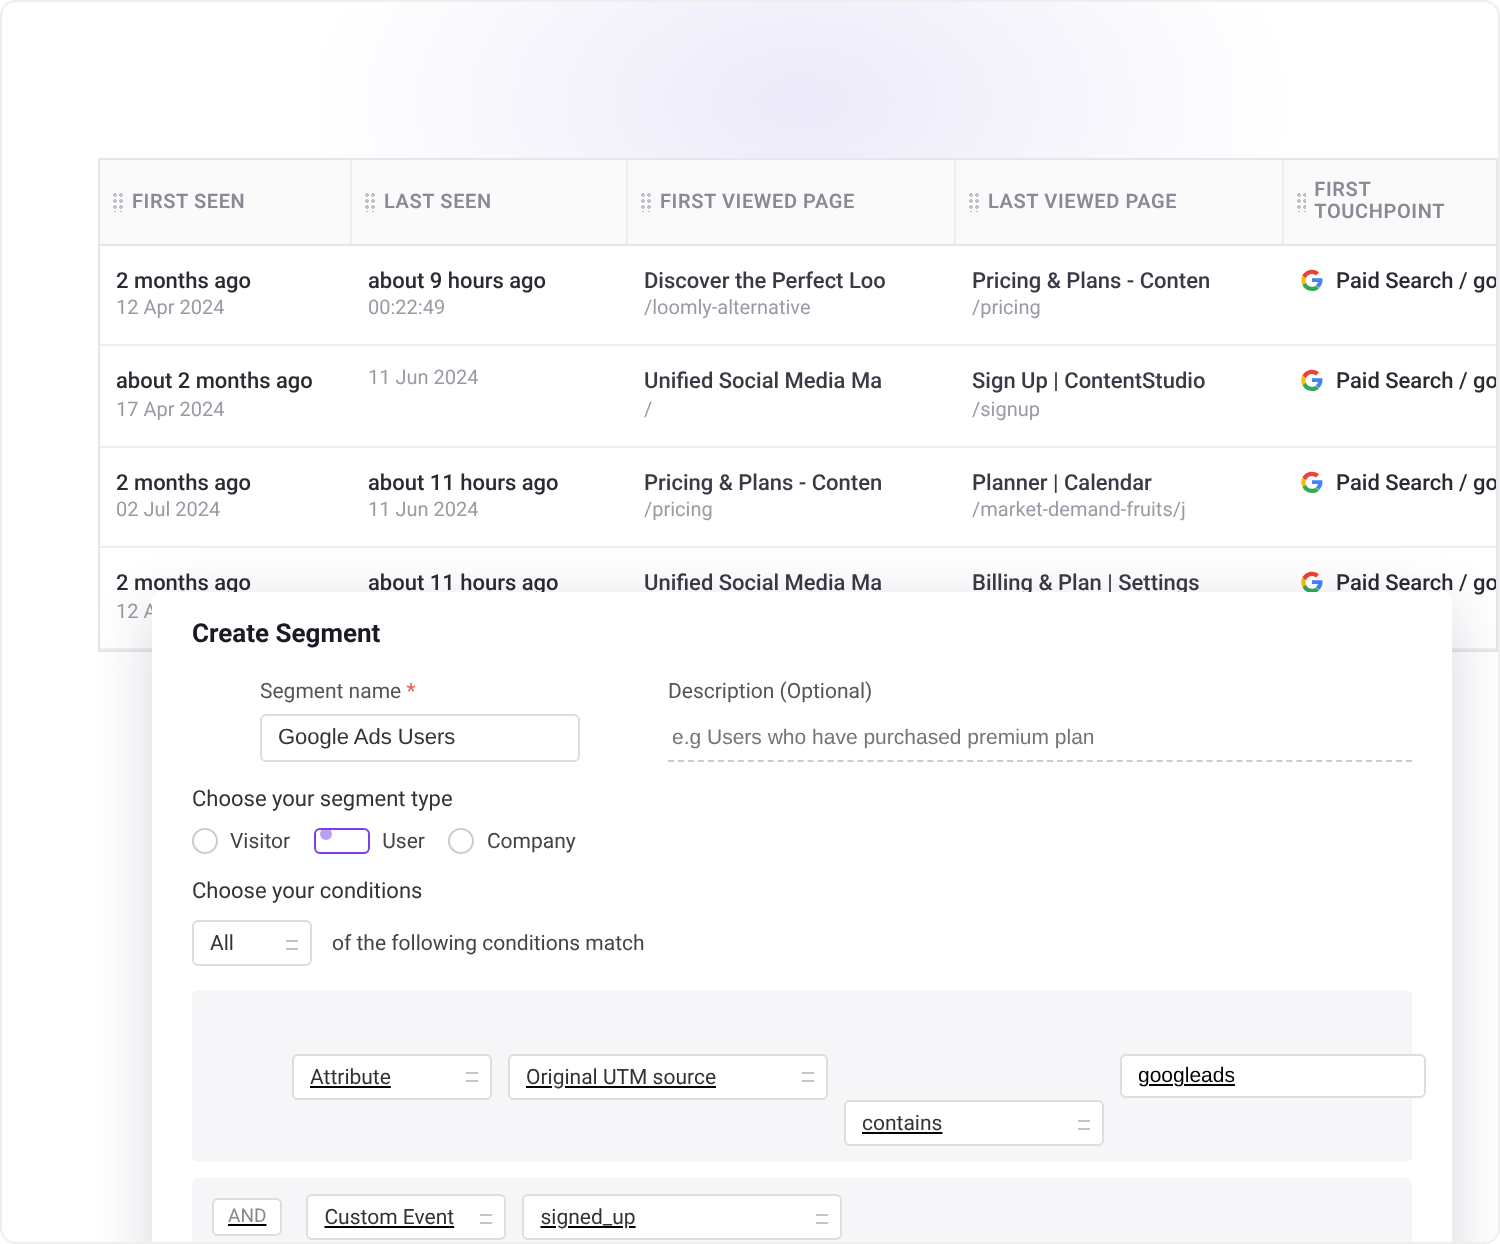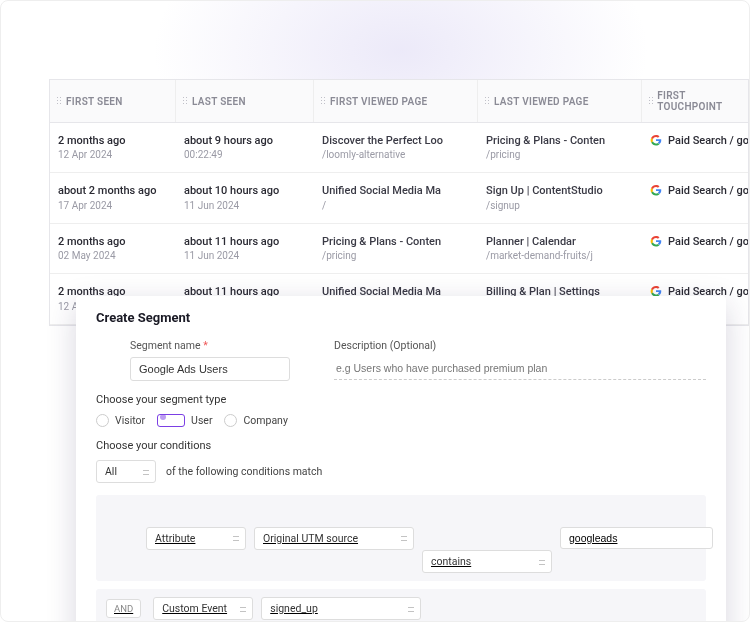--- a/index.html
+++ b/index.html
@@ -257,21 +257,20 @@
           </svg>
           <span class="top">Paid Search / google</span>
         </div>
       </div>
       <div class="trow">
         <div class="td col1">
           <div class="top">about 2 months ago</div>
           <div class="sub">17 Apr 2024</div>
         </div>
         <div class="td col2">
-          <div class="top">about 10 hours ago</div>
           <div class="sub">11 Jun 2024</div>
         </div>
         <div class="td col3">
           <div class="top">Unified Social Media Ma</div>
           <div class="sub">/</div>
         </div>
         <div class="td col4">
           <div class="top">Sign Up | ContentStudio</div>
           <div class="sub">/signup</div>
         </div>
@@ -281,21 +280,21 @@
             <path fill="#34A853" d="M24 46c5.8 0 10.7-1.9 14.2-5.2l-6.8-5.3c-1.8 1.3-4.3 2.2-7.4 2.2-5.7 0-10.5-3.7-12.2-8.9l-7 5.4C8.3 41.3 15.6 46 24 46z"></path>
             <path fill="#FBBC05" d="M11.8 28.8c-.4-1.3-.7-2.7-.7-4.1s.2-2.8.7-4.1l-7-5.4C3.3 18.3 2.5 21.3 2.5 24.7s.8 6.4 2.3 9.5l7-5.4z"></path>
             <path fill="#EA4335" d="M24 11.9c3.2 0 5.9 1.1 8 3.2l5.9-5.9C34.6 5.5 29.8 3.5 24 3.5 15.6 3.5 8.3 8.2 4.8 15.2l7 5.4C13.5 15.6 18.3 11.9 24 11.9z"></path>
           </svg>
           <span class="top">Paid Search / google</span>
         </div>
       </div>
       <div class="trow">
         <div class="td col1">
           <div class="top">2 months ago</div>
-          <div class="sub">02 May 2024</div>
+          <div class="sub">02 Jul 2024</div>
         </div>
         <div class="td col2">
           <div class="top">about 11 hours ago</div>
           <div class="sub">11 Jun 2024</div>
         </div>
         <div class="td col3">
           <div class="top">Pricing &amp; Plans - Conten</div>
           <div class="sub">/pricing</div>
         </div>
         <div class="td col4">

